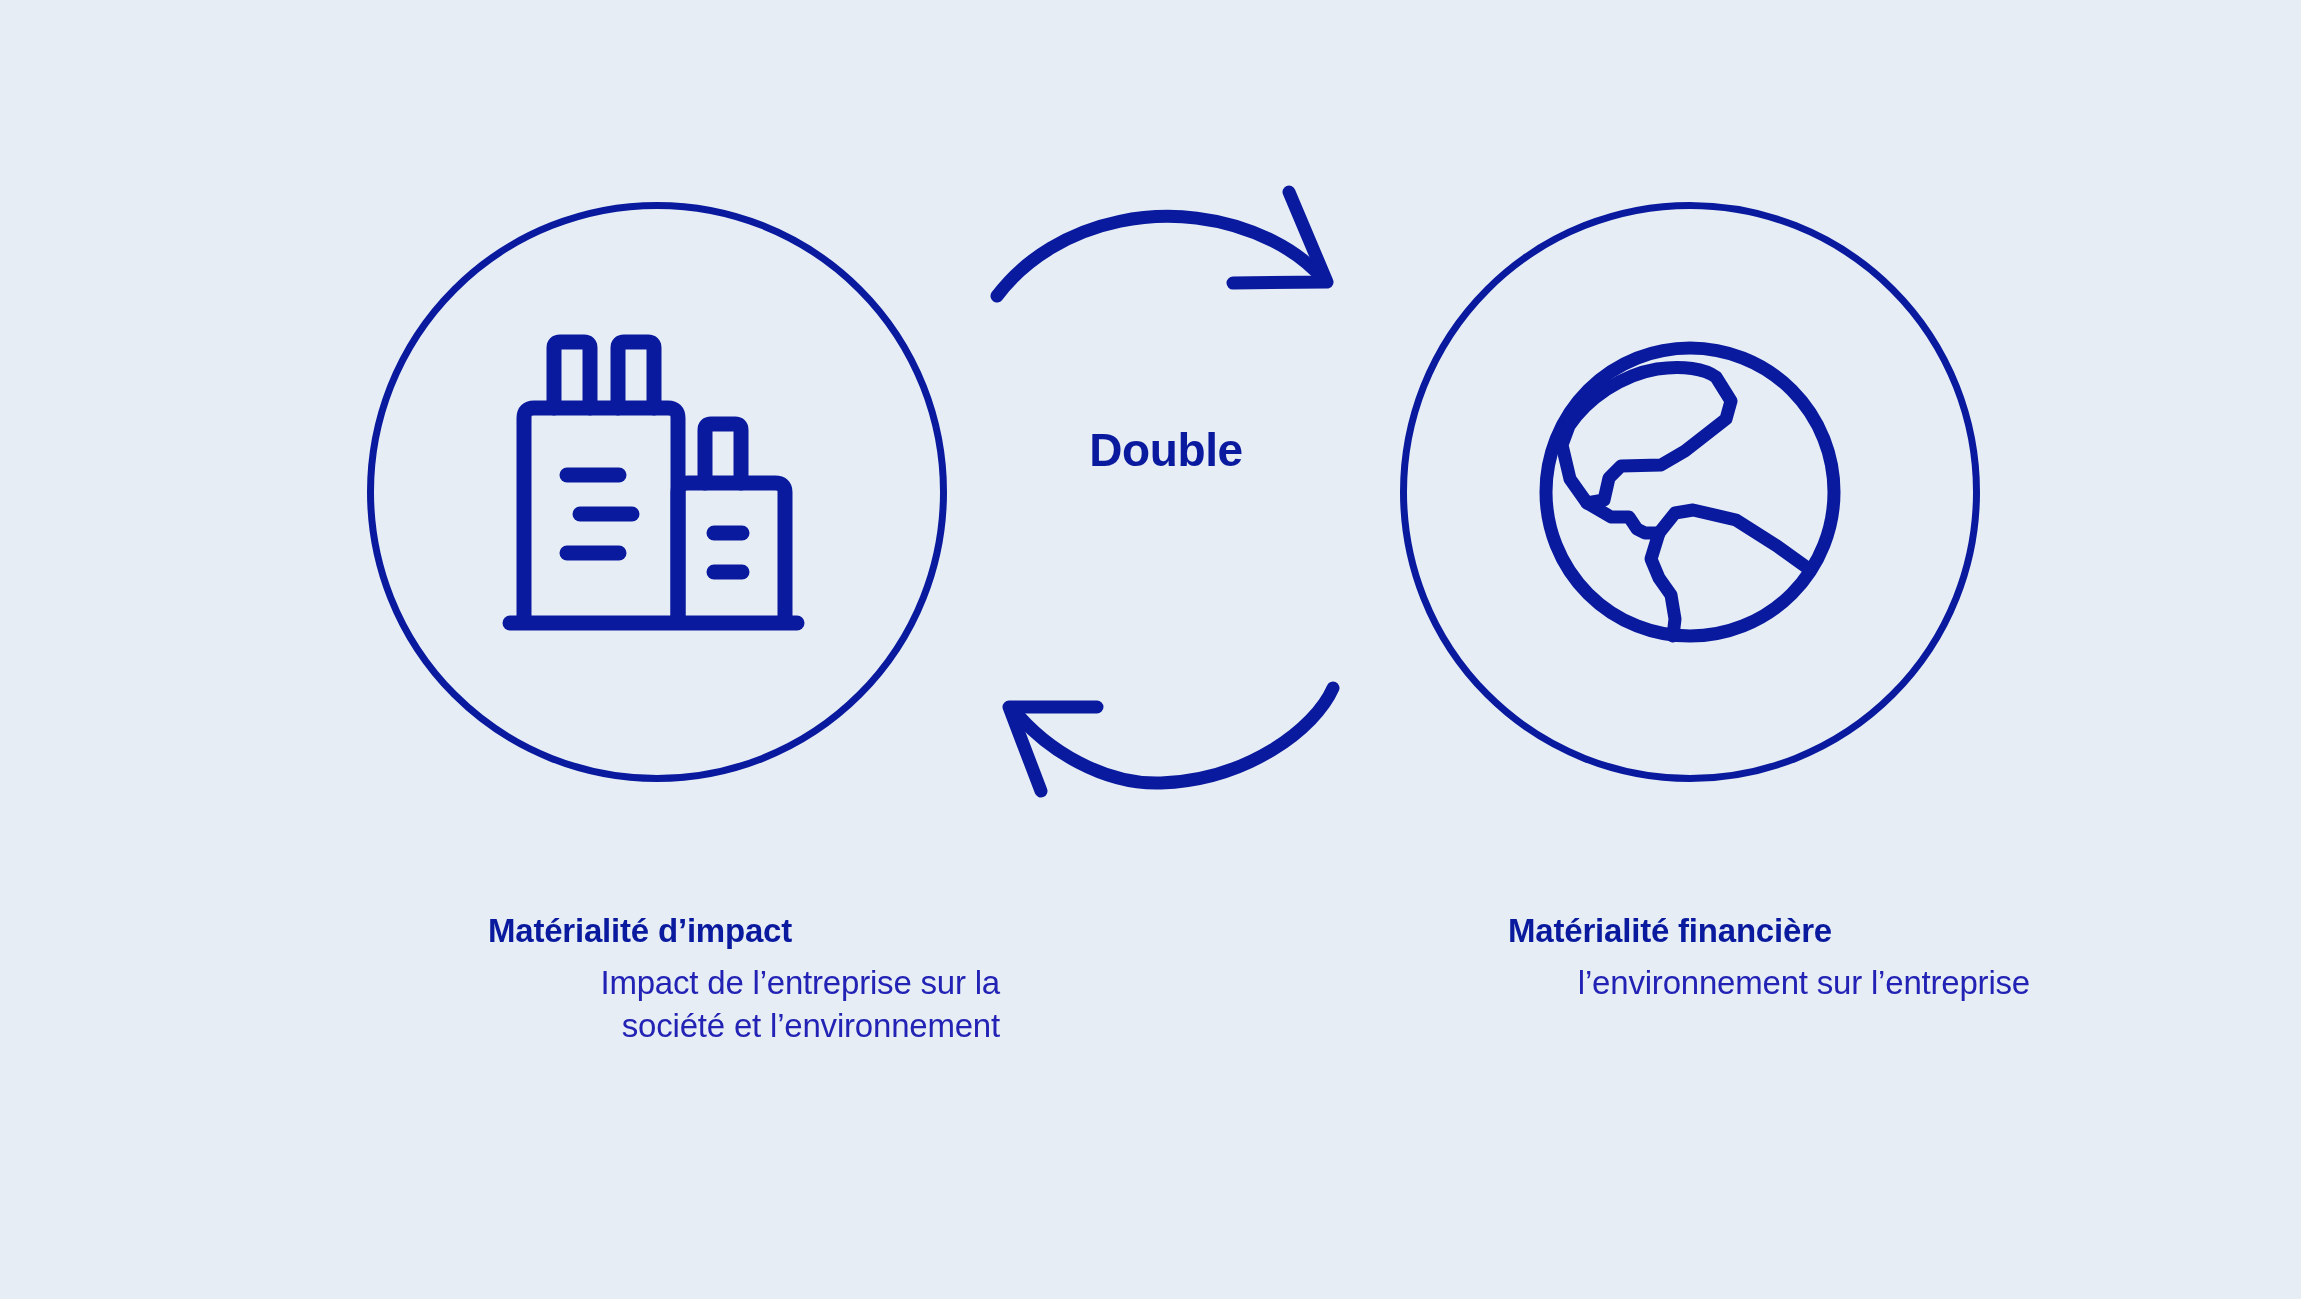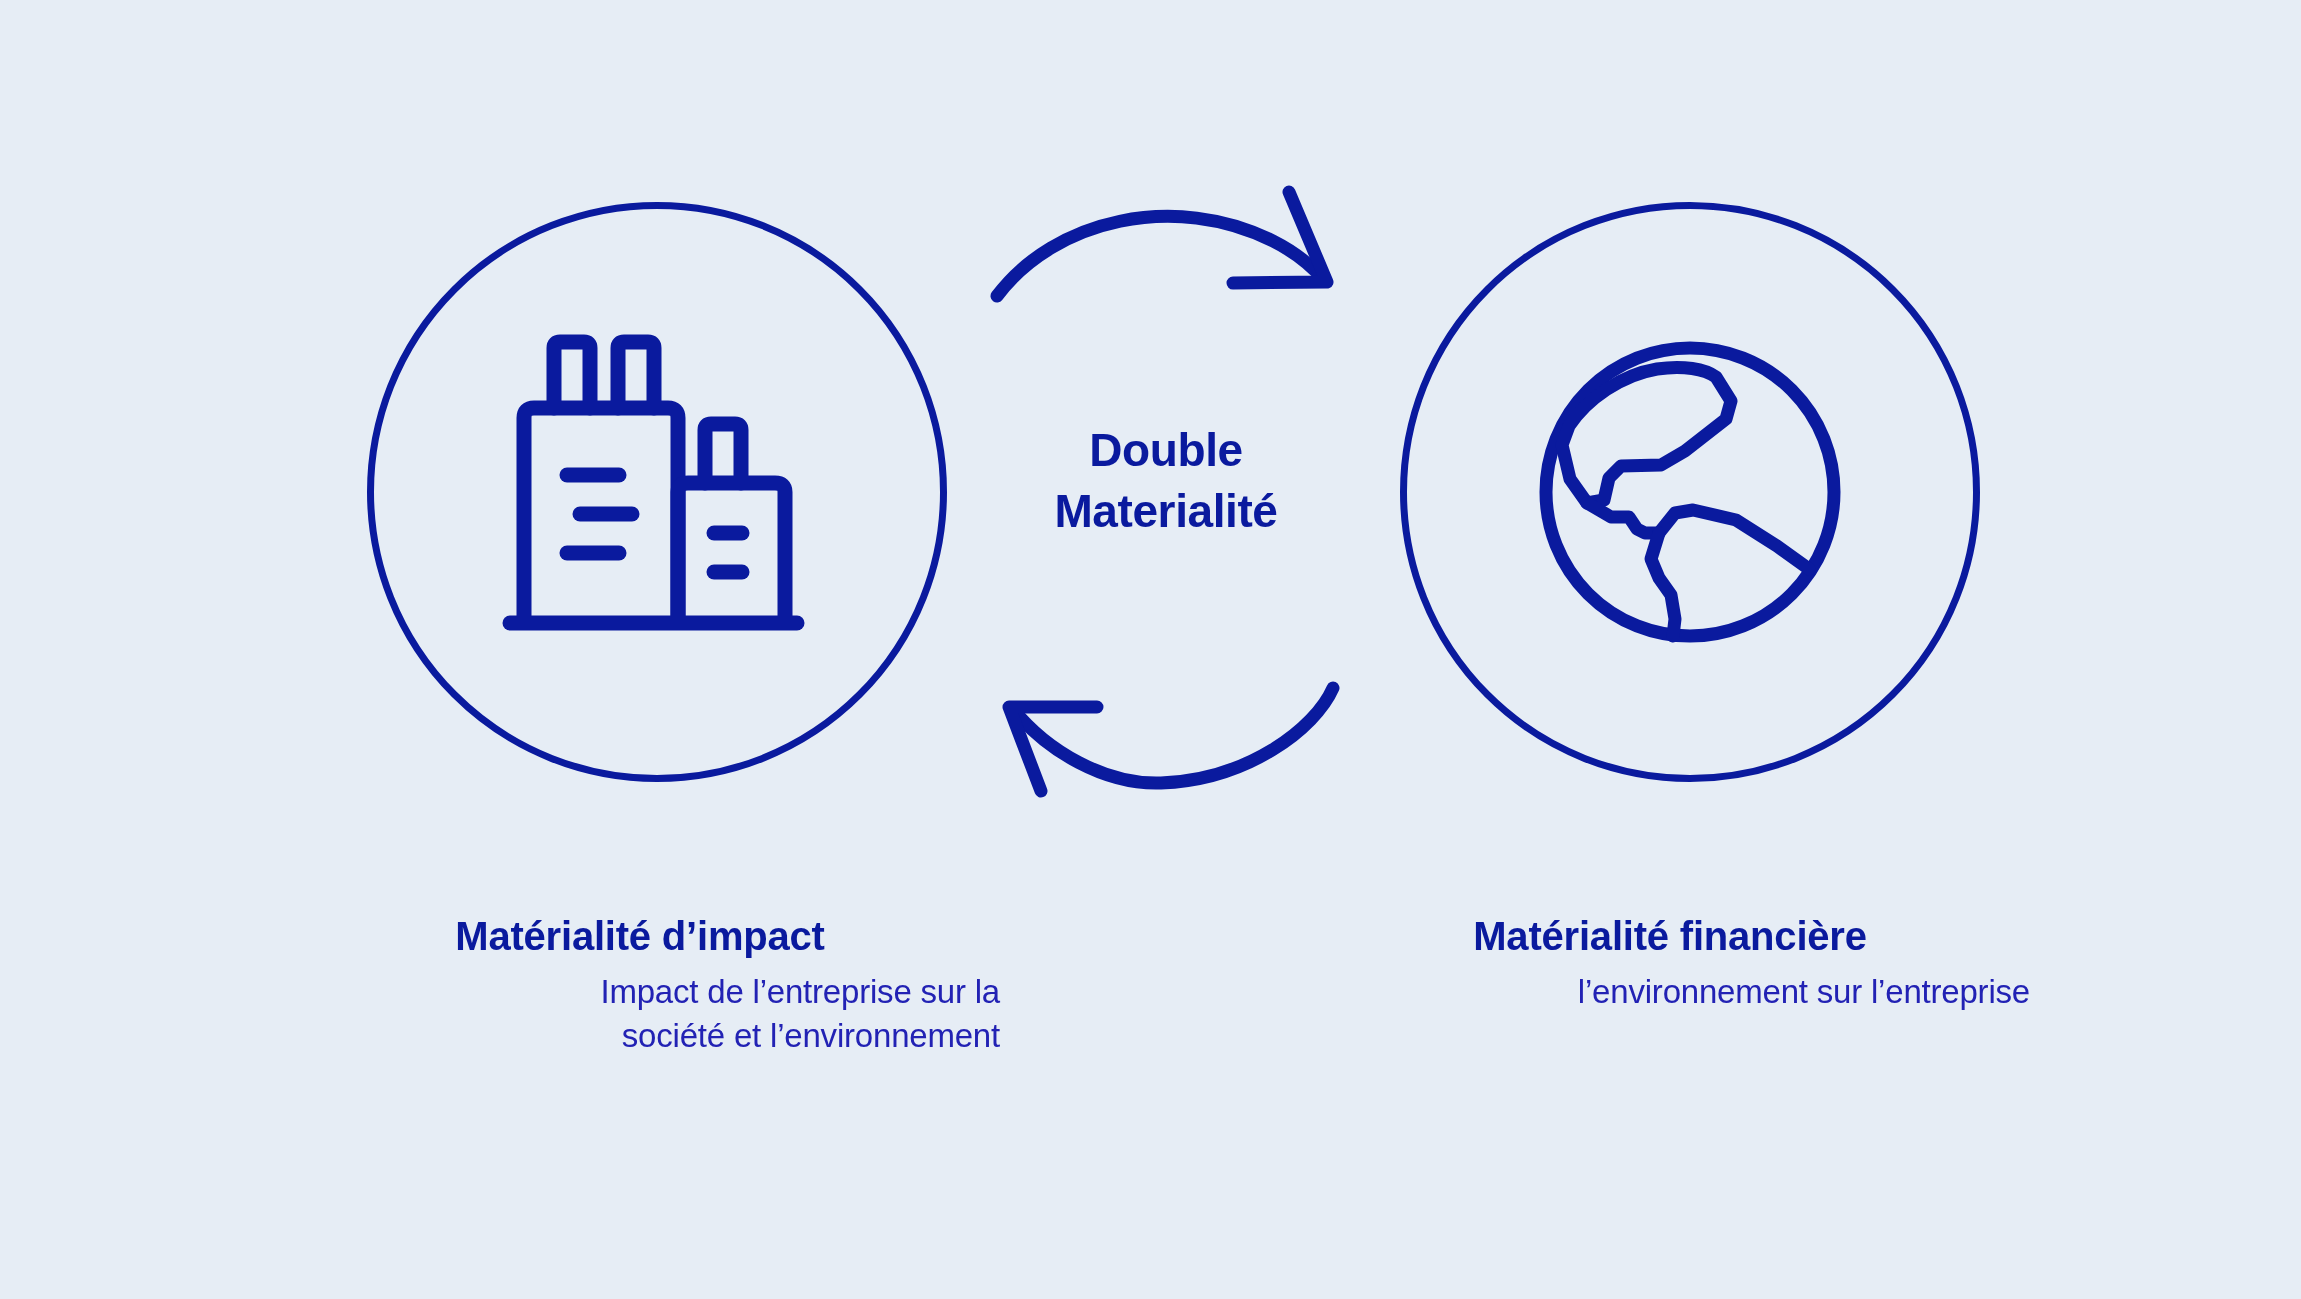--- a/index.html
+++ b/index.html
@@ -81,21 +81,21 @@
     width: 720px;
     text-align: center;
   }
   #caption-left  { left: 280px; }
   #caption-right { left: 1310px; }
 
   .caption-title {
     display: block;
     color: #0a1a9e;
     font-weight: bold;
-    font-size: 40px;
+    font-size: 33px;
     line-height: 1.3;
     letter-spacing: -0.2px;
     margin-bottom: 8px;
   }
   .caption-body {
     display: block;
     color: #2222b4;
     font-weight: normal;
     font-size: 33px;
     line-height: 1.32;
@@ -188,21 +188,20 @@
 
   <div id="arrow-bottom">
     <svg viewBox="0 0 360 150" width="360" height="150" fill="none" stroke="#0a1a9e" stroke-width="13" stroke-linecap="round" stroke-linejoin="round">
       <path d="M348 23 C 330 64, 262 115, 176 118 C 120 120, 62 86, 28 44"></path>
       <path d="M112 42 L24 42 L56 126"></path>
     </svg>
   </div>
 
   <div id="center-title">
     <span class="tl">Double</span>
-    <span class="tl">Materialité</span>
   </div>
 
   <div class="caption" id="caption-left">
     <span class="caption-title">Matérialité d’impact</span>
     <span class="caption-body">
       <span class="bl">Impact de l’entreprise sur la</span>
       <span class="bl">société et l’environnement</span>
     </span>
   </div>
 

